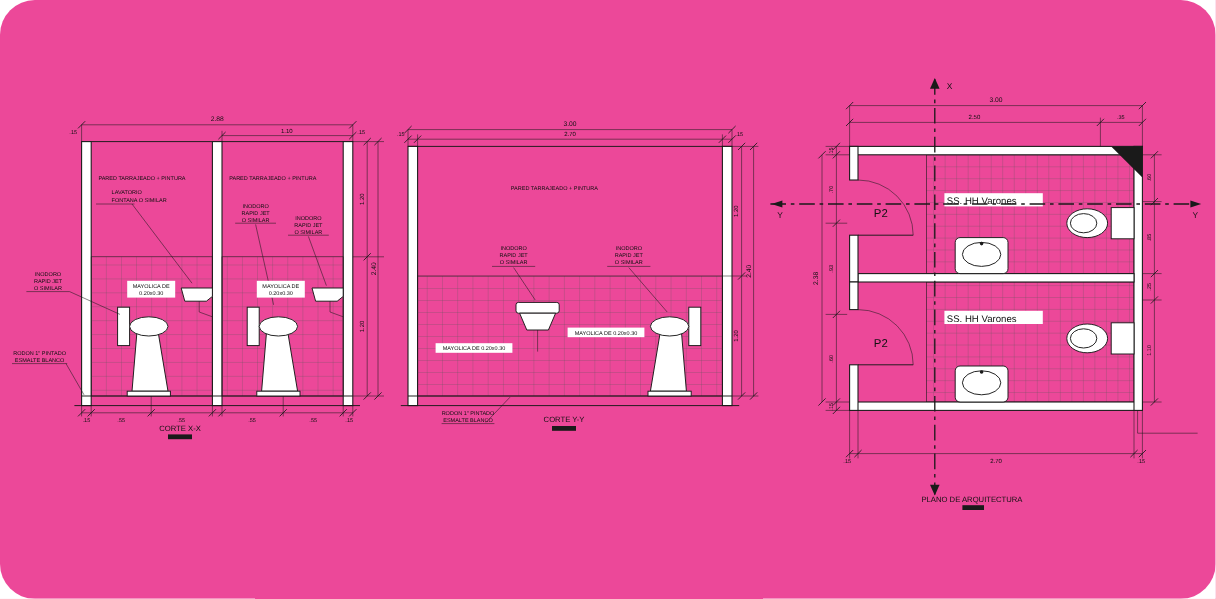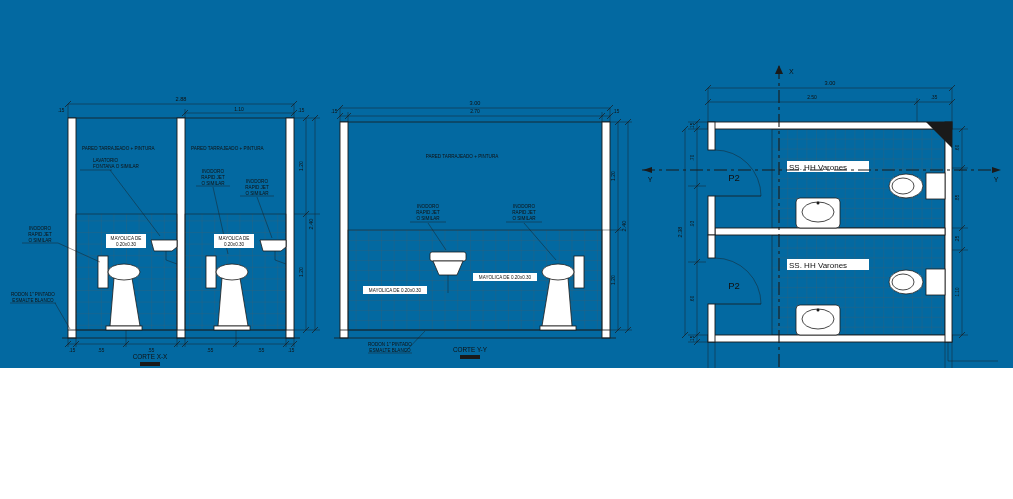--- a/index.html
+++ b/index.html
@@ -1,16 +1,16 @@
 <!DOCTYPE html>
 <html><head>
 <meta charset="utf-8">
 <style>
   html,body { margin:0; padding:0; background:#fff; }
-  .canvas { position:relative; width:1013px; height:368px; background:#0369a1; overflow:hidden; }
+  .canvas { position:relative; width:1013px; height:499px; background:#ec4899; overflow:hidden;border-radius:29px; }
   svg { font-family:"Liberation Sans", sans-serif; }
   text { fill:#111; }
   .ln   { stroke:#1a1a1a; stroke-width:.8; fill:none; }
   .thin { stroke:#1a1a1a; stroke-width:.45; fill:none; }
   .dim  { stroke:#1a1a1a; stroke-width:.45; fill:none; }
   .wall { fill:#ffffff; stroke:#1a1a1a; stroke-width:.9; }
   .fix  { fill:#ffffff; stroke:#1a1a1a; stroke-width:.8; }
   .dash { stroke:#1a1a1a; stroke-width:1.1; stroke-dasharray:13 4 3 4; fill:none; }
   .fillb{ fill:#1a1a1a; stroke:none; }
   .whitebox { fill:#ffffff; stroke:none; }

